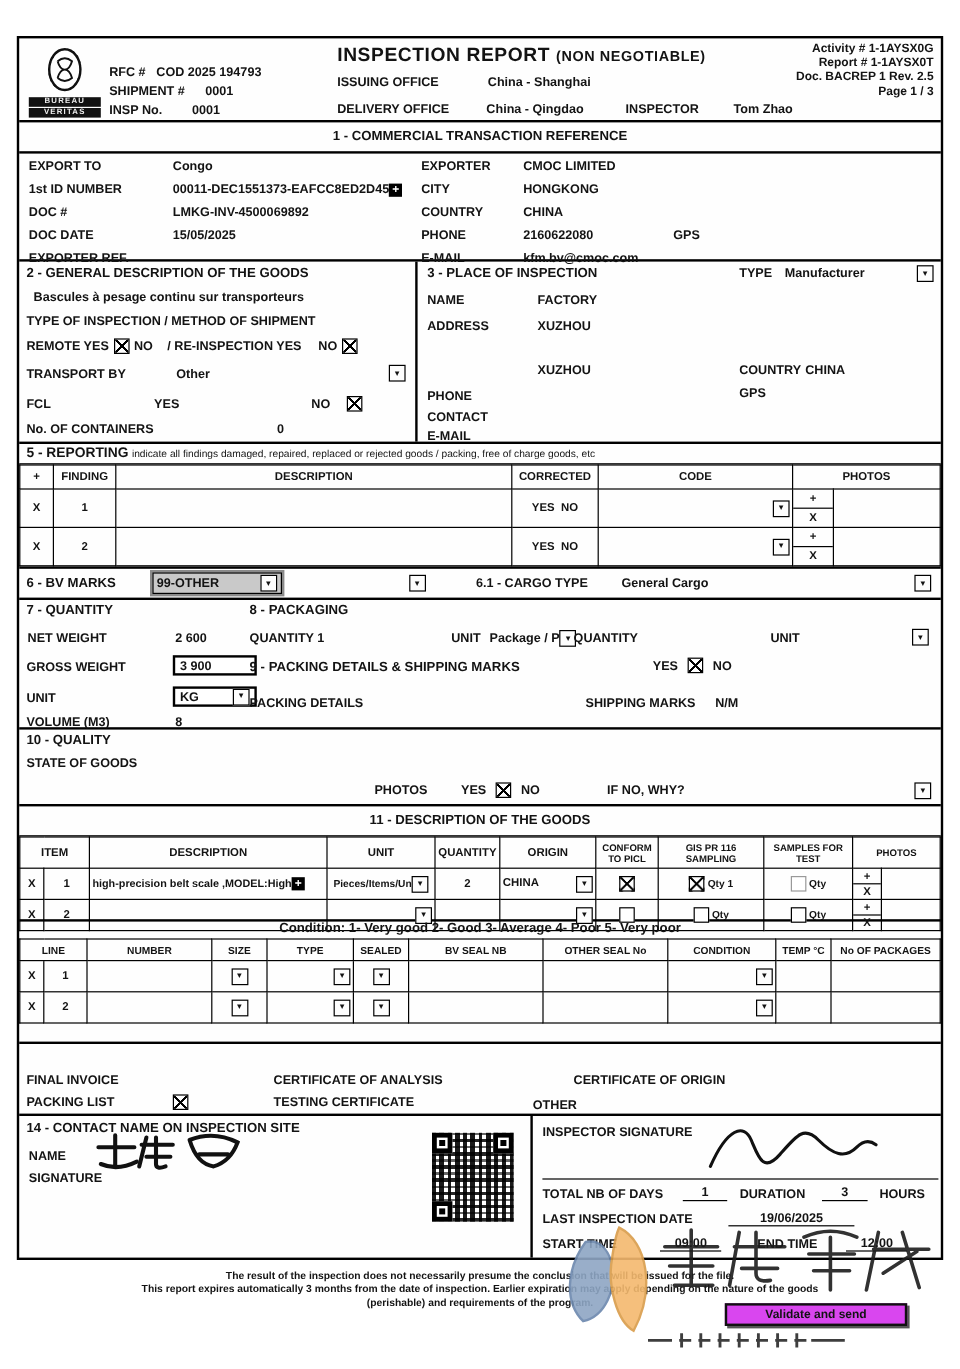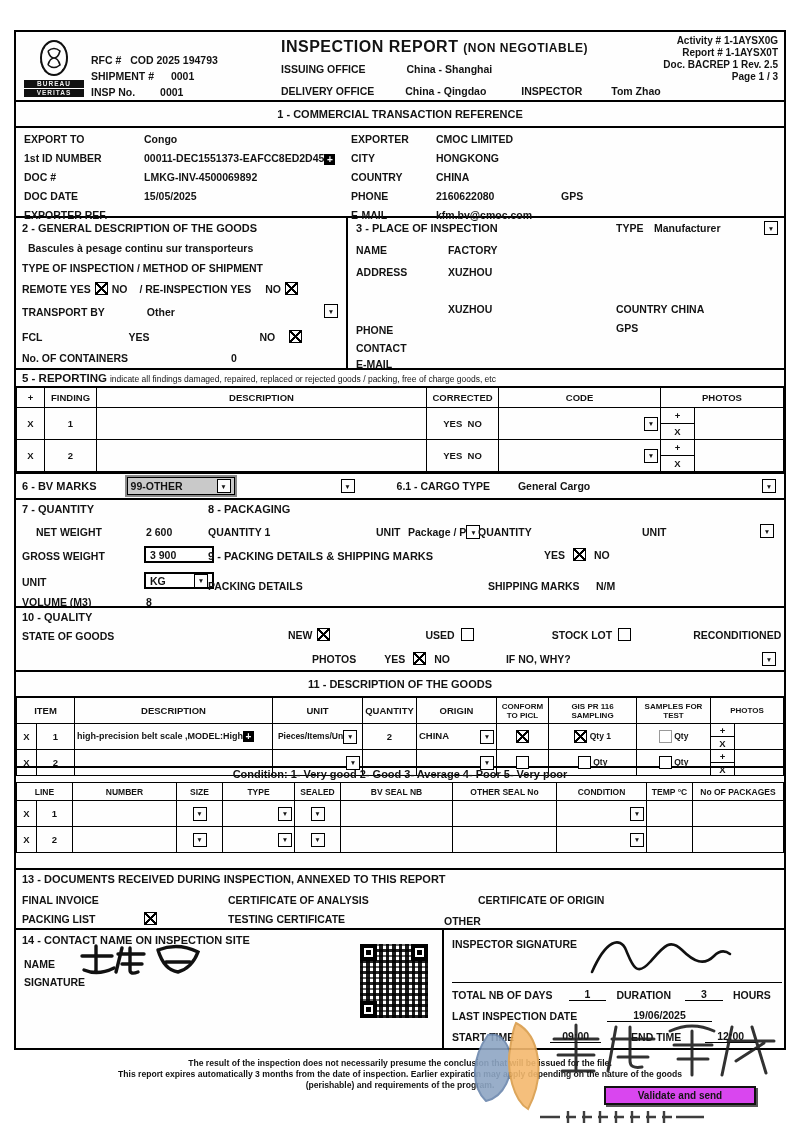--- a/index.html
+++ b/index.html
@@ -229,21 +229,21 @@
     </span>
     <span class="dd" style="margin-left:106px;"></span>
     <span style="margin-left:42px;">6.1 - CARGO TYPE</span>
     <span style="margin-left:28px;">General Cargo</span>
     <span class="dd" style="position:absolute; right:8px;"></span>
   </div>
 
   <div class="sec" style="height:108px;">
     <div class="abs" style="left:6px; top:3px; font-size:11px;">7 - QUANTITY</div>
     <div class="abs" style="left:192px; top:3px; font-size:11px;">8 - PACKAGING</div>
-    <div class="abs" style="left:20px; top:26px;">NET WEIGHT</div>
+    <div class="abs" style="left:7px; top:26px;">NET WEIGHT</div>
     <div class="abs" style="left:130px; top:26px;">2 600</div>
     <div class="abs" style="left:192px; top:26px;">QUANTITY 1</div>
     <div class="abs" style="left:360px; top:26px;">UNIT</div>
     <div class="abs" style="left:392px; top:25px; display:flex; align-items:center;">
       <span>Package / P</span>
         <span class="dd"></span>
     </div>
     <div class="abs" style="left:462px; top:26px;">QUANTITY</div>
     <div class="abs" style="left:626px; top:26px;">UNIT</div>
     <span class="dd abs" style="left:744px; top:24px;"></span>
@@ -265,29 +265,20 @@
     <div class="abs" style="left:192px; top:80px;">PACKING DETAILS</div>
     <div class="abs" style="left:472px; top:80px;">SHIPPING MARKS</div>
     <div class="abs" style="left:580px; top:80px;">N/M</div>
     <div class="abs" style="left:6px; top:96px;">VOLUME (M3)</div>
     <div class="abs" style="left:130px; top:96px;">8</div>
   </div>
 
   <div class="sec" style="height:64px;">
     <div class="abs" style="left:6px; top:3px; font-size:11px;">10 - QUALITY</div>
     <div class="abs" style="left:6px; top:22px;">STATE OF GOODS</div>
-    <div class="abs" style="left:272px; top:20px; display:flex; align-items:center;">
-      <span>NEW</span>
-      <span class="cb checked" style="margin-left:4px;"></span>
-      <span style="margin-left:96px;">USED</span>
-      <span class="cb" style="margin-left:6px;"></span>
-      <span style="margin-left:78px;">STOCK LOT</span>
-      <span class="cb" style="margin-left:6px;"></span>
-      <span style="margin-left:62px;">RECONDITIONED</span>
-    </div>
     <div class="abs" style="left:296px; top:44px; display:flex; align-items:center;">
       <span>PHOTOS</span>
       <span style="margin-left:28px;">YES</span>
       <span class="cb checked" style="margin-left:8px;"></span>
       <span style="margin-left:8px;">NO</span>
       <span style="margin-left:56px;">IF NO, WHY?</span>
     </div>
     <span class="dd abs" style="right:8px; top:44px;"></span>
   </div>
 
@@ -416,21 +407,20 @@
         <td></td>
         <td style="text-align:right;"><span class="dd"></span></td>
         <td></td>
         <td></td>
       </tr>
     </tbody>
       </table>
   </div>
 
   <div class="sec" style="height:60px;">
-    <div class="abs" style="left:6px; top:3px; font-size:11px;">13 - DOCUMENTS RECEIVED DURING INSPECTION, ANNEXED TO THIS REPORT</div>
     <div class="abs" style="left:6px; top:24px;">FINAL INVOICE</div>
     <div class="abs" style="left:212px; top:24px;">CERTIFICATE OF ANALYSIS</div>
     <div class="abs" style="left:462px; top:24px;">CERTIFICATE OF ORIGIN</div>
     <div class="abs" style="left:6px; top:43px;">PACKING LIST</div>
     <span class="cb checked abs" style="left:128px; top:42px;"></span>
     <div class="abs" style="left:212px; top:43px;">TESTING CERTIFICATE</div>
     <div class="abs" style="left:428px; top:45px;">OTHER</div>
   </div>
 
   <div class="sec" style="flex:1; border-bottom:none;">

